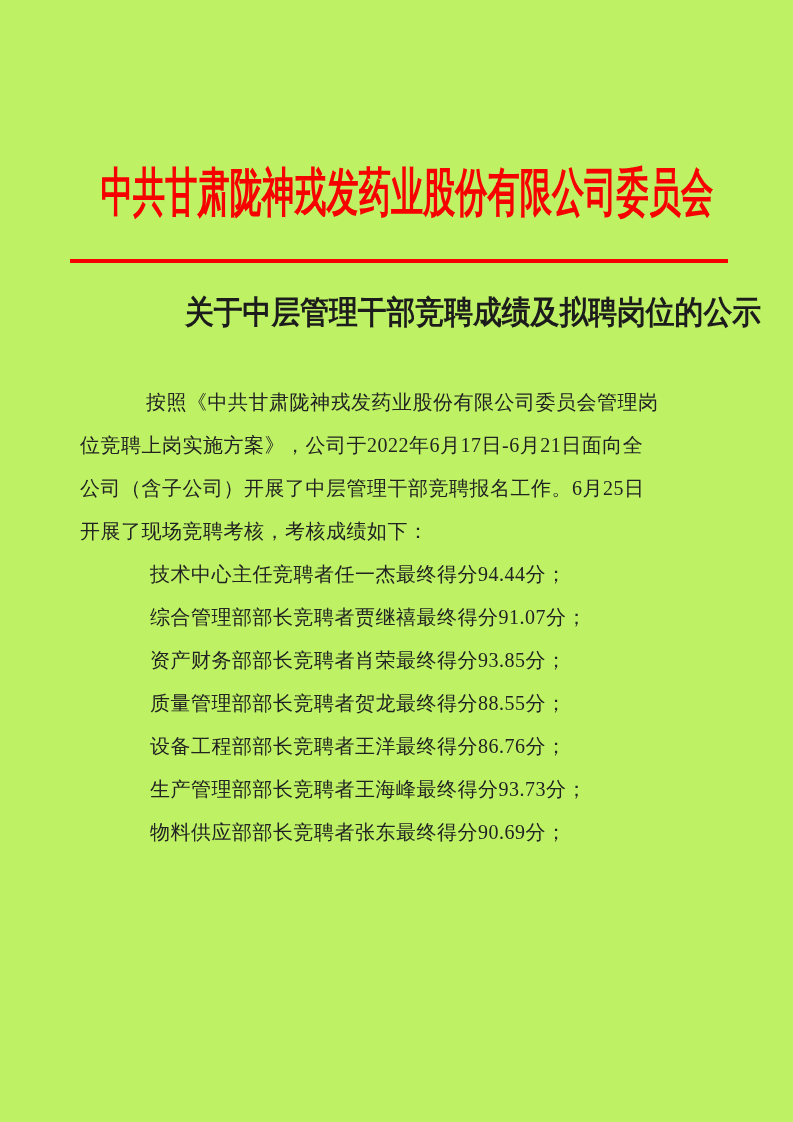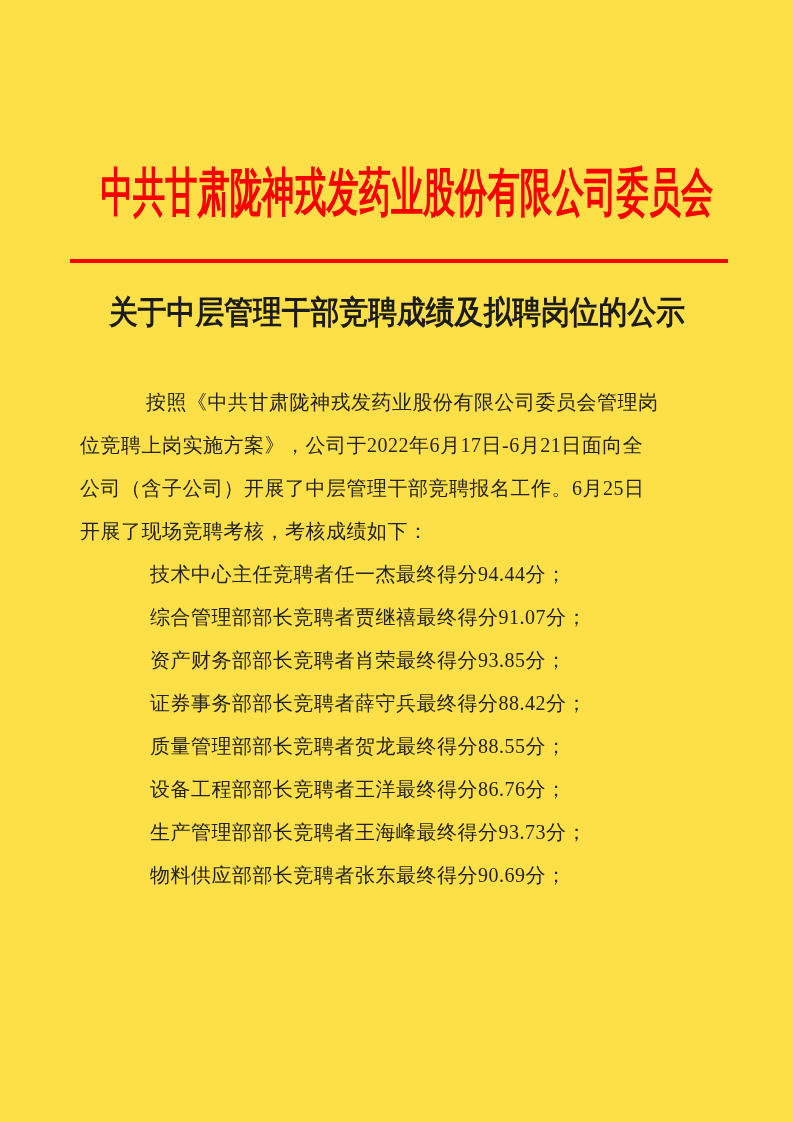--- a/index.html
+++ b/index.html
@@ -5,21 +5,21 @@
 <style>
   html, body {
     margin: 0;
     padding: 0;
     background: #ffffff;
   }
   .page {
     position: relative;
     width: 793px;
     height: 1122px;
-    background: #fde047;
+    background: #bef264;
     overflow: hidden;
     font-family: "Liberation Serif", "DejaVu Serif", serif;
     color: #222222;
   }
   .org-name {
     position: absolute;
     top: 163px;
     left: 10px;
     width: 793px;
     display: flex;
@@ -43,21 +43,21 @@
     width: 658px;
     height: 4px;
     background: #f70000;
   }
   .doc-title {
     position: absolute;
     top: 288px;
     left: 0;
     width: 793px;
     margin: 0;
-    text-align: center;
+    text-align: right;
     font-size: 32px;
     line-height: 48px;
     font-weight: bold;
     color: #1c1c1c;
     white-space: nowrap;
     font-family: "Liberation Sans", "DejaVu Sans", sans-serif;
   }
   .doc-title .squeeze {
     display: inline-block;
     transform: scaleX(0.9);
@@ -101,20 +101,19 @@
 
   <div class="body-block">
     <div class="text-line first-indent">按照《中共甘肃陇神戎发药业股份有限公司委员会管理岗</div>
     <div class="text-line">位竞聘上岗实施方案》，公司于2022年6月17日-6月21日面向全</div>
     <div class="text-line">公司（含子公司）开展了中层管理干部竞聘报名工作。6月25日</div>
     <div class="text-line">开展了现场竞聘考核，考核成绩如下：</div>
 
     <div class="text-line item-indent">技术中心主任竞聘者任一杰最终得分94.44分；</div>
     <div class="text-line item-indent">综合管理部部长竞聘者贾继禧最终得分91.07分；</div>
     <div class="text-line item-indent">资产财务部部长竞聘者肖荣最终得分93.85分；</div>
-    <div class="text-line item-indent">证券事务部部长竞聘者薛守兵最终得分88.42分；</div>
     <div class="text-line item-indent">质量管理部部长竞聘者贺龙最终得分88.55分；</div>
     <div class="text-line item-indent">设备工程部部长竞聘者王洋最终得分86.76分；</div>
     <div class="text-line item-indent">生产管理部部长竞聘者王海峰最终得分93.73分；</div>
     <div class="text-line item-indent">物料供应部部长竞聘者张东最终得分90.69分；</div>
   </div>
 
 </div>
 
 </body></html>

